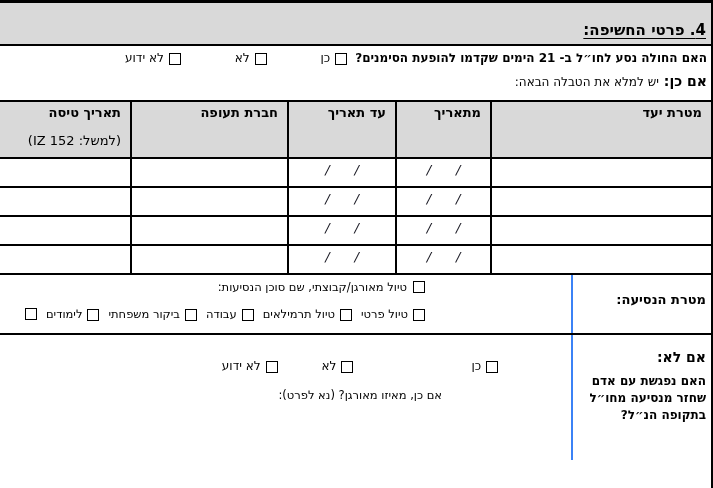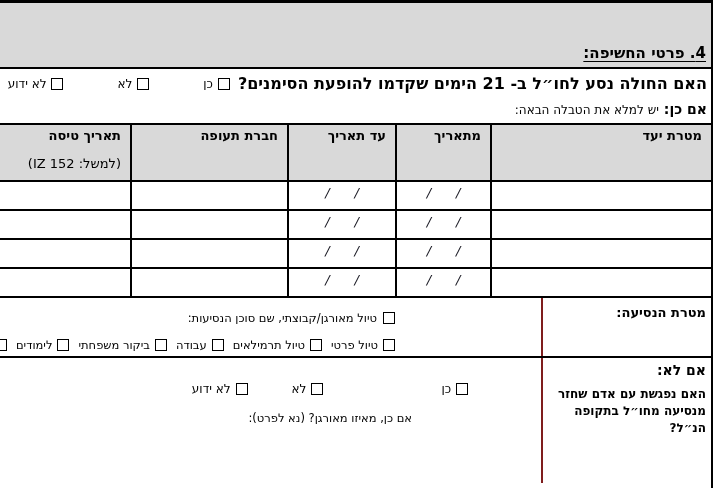--- a/index.html
+++ b/index.html
@@ -3,36 +3,36 @@
 <meta charset="utf-8">
 <style>
   html,body { margin:0; padding:0; background:#fff; }
   .page {
     position:relative; width:713px; height:488px; background:#fff;
     direction:rtl; font-family:"DejaVu Sans",sans-serif; color:#000;
     overflow:hidden;
   }
   
   .top-band {
-    height:67px; background:#d9d9d9; border-top:3px solid #000;
+    height:44px; background:#d9d9d9; border-top:3px solid #000;
     position:relative; box-sizing:border-box;
   }
   .section-title {
     position:absolute; right:7px; bottom:5px;
     font-weight:bold; font-size:15px;
     text-decoration:underline; text-underline-offset:3px;
   }
   
   .q-row {
     height:56px; border-top:2px solid #000; box-sizing:border-box;
     padding:5px 6px 0 0; background:#fff;
   }
   .q-line { display:flex; align-items:center; gap:8px; white-space:nowrap; }
-  .q-text { font-weight:bold; font-size:16px; }
-  .opt { display:flex; align-items:center; gap:5px; }
+  .q-text { font-weight:bold; font-size:12px; }
+  .opt { display:flex; align-items:flex-end; gap:5px; }
   .q-line .opt { margin-left:46px; }
   .cb {
     width:12px; height:12px; border:1.5px solid #000; background:#fff;
     flex:0 0 auto; box-sizing:border-box;
   }
   .opt-label { font-size:12px; }
   .ifyes-line { margin-top:8px; font-size:12px; }
   .ifyes-prefix { font-weight:bold; font-size:14px; margin-left:5px; }
   
   .trip-table {
@@ -42,27 +42,27 @@
   .trip-table th {
     background:#d9d9d9; height:57px; vertical-align:top; text-align:right;
     padding:3px 9px; font-size:13px; font-weight:bold;
   }
   .col-note { font-weight:normal; font-size:13px; margin-top:13px; }
   .trip-table td { height:29px; vertical-align:top; padding-top:3px; background:#fff; }
   .date-cell { text-align:center; font-style:italic; font-size:13px; white-space:pre; color:#14141e; }
   
   .split-row { display:flex; background:#fff; }
   .label-cell {
-    width:172px; box-sizing:border-box; border-left:2px solid #7f1d1d;
-    padding:4px 7px; flex:0 0 auto;
+    width:142px; box-sizing:border-box; border-left:2px solid #3b82f6;
+    padding:14px 7px; flex:0 0 auto;
   }
   .content-cell { flex:1; box-sizing:border-box; min-width:0; }
   .purpose-row { height:60px; border-bottom:2px solid #000; box-sizing:border-box; }
   .purpose-label { font-weight:bold; font-size:13px; }
-  .purpose-content { padding:13px 146px 0 0; font-size:11.5px; }
+  .purpose-content { padding:5px 146px 0 0; font-size:11.5px; }
   .purpose-line1 { display:flex; align-items:center; gap:6px; white-space:nowrap; }
   .purpose-line2 { display:flex; align-items:center; margin-top:13px; white-space:nowrap; }
   .purpose-line2 .opt { margin-left:9px; }
   .purpose-content .opt-label { font-size:11.5px; }
   
   .ifno-row { height:125px; }
   .ifno-title { font-weight:bold; font-size:14px;text-align:right; }
   .ifno-question { font-weight:bold; font-size:12px; margin-top:8px; line-height:1.4; }
   .ifno-content { padding:24px 73px 0 0; font-size:12px; }
   .ifno-opts { display:flex; align-items:center; white-space:nowrap; }

